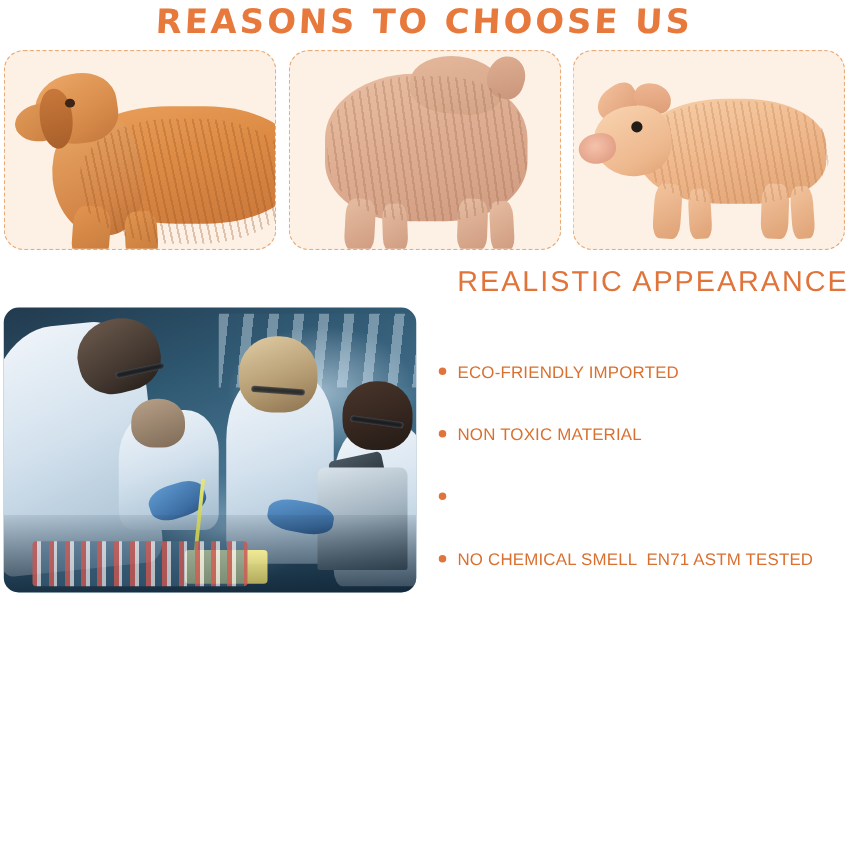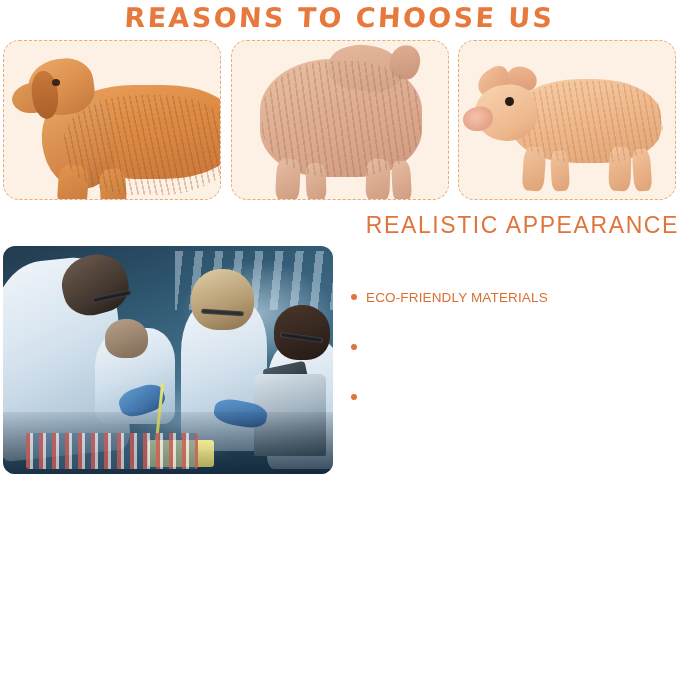--- a/index.html
+++ b/index.html
@@ -517,22 +517,27 @@
     <div class="glove glove-b"></div>
     <div class="lab-bench"></div>
     <div class="lab-pipette"></div>
     <div class="lab-yellow"></div>
     <div class="lab-vials"></div>
   </div>
 
   <div class="features">
     <div class="feature">
       <span class="bullet"></span>
-      <span class="feature-text">ECO-FRIENDLY MATERIALS</span>
+      <span class="feature-text">ECO-FRIENDLY IMPORTED</span>
     </div>
     <div class="feature">
       <span class="bullet"></span>
+      <span class="feature-text">NON TOXIC MATERIAL</span>
     </div>
     <div class="feature">
       <span class="bullet"></span>
     </div>
+    <div class="feature">
+      <span class="bullet"></span>
+      <span class="feature-text">NO CHEMICAL SMELL  EN71 ASTM TESTED</span>
+    </div>
   </div>
 </div>
 
 </body></html>

